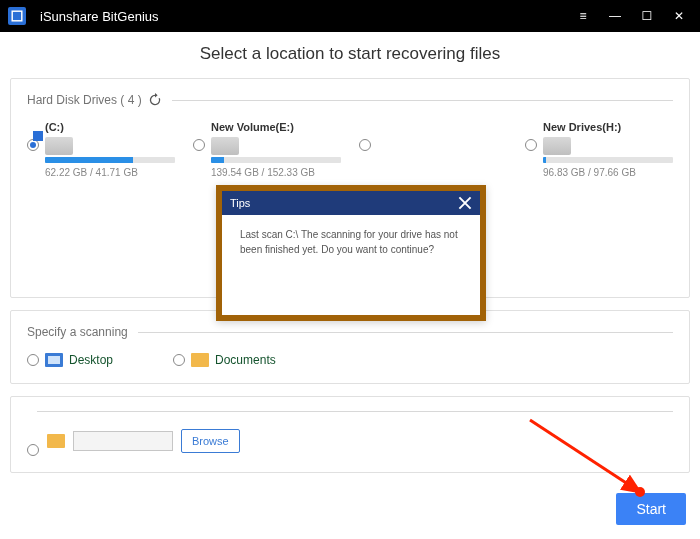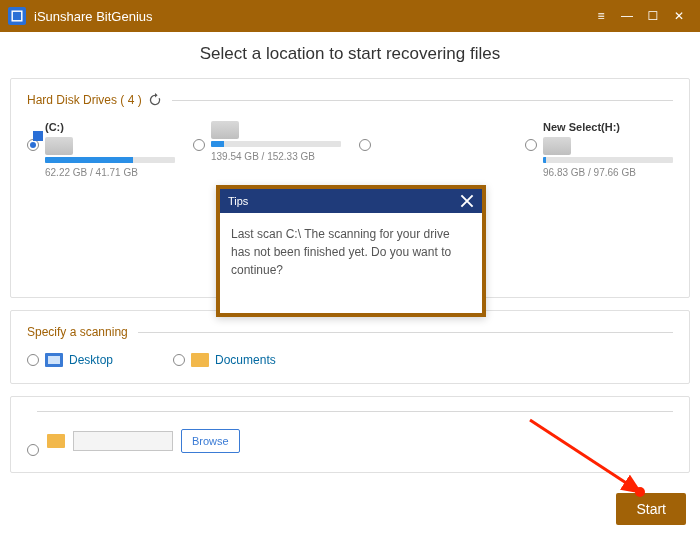--- a/index.html
+++ b/index.html
@@ -1,54 +1,54 @@
 <!DOCTYPE html>
 <html><head>
 <meta charset="utf-8">
 <style>
   * { box-sizing: border-box; margin: 0; padding: 0; font-family: "Segoe UI", Arial, sans-serif; }
   body { background: #fff; width: 700px; height: 539px; overflow: hidden; position: relative; }
-  .titlebar { height: 32px; background: #a16207; color: #fff; display: flex; align-items: center; padding: 0 8px; font-size: 13px; }
+  .titlebar { height: 32px; background: #000000; color: #fff; display: flex; align-items: center; padding: 0 8px; font-size: 13px; gap: 6px; }
   .titlebar .appicon { width: 18px; height: 18px; background: #2a6fd6; border-radius: 2px; margin-right: 8px; display:flex;align-items:center;justify-content:center; }
   .titlebar .appicon svg { width:12px;height:12px; }
   .titlebar .spacer { flex: 1; }
   .titlebar .winbtn { width: 26px; height: 22px; display:flex; align-items:center; justify-content:center; color:#fff; font-size:12px; }
   .page-title { text-align:center; margin: 12px 4px 14px; font-size: 17px; color:#333; font-weight:400; }
   .panel { border: 1px solid #e0e0e0; border-radius: 2px; margin: 0 10px 12px; padding: 14px 16px 16px; position:relative; }
-  .section-head { display:flex; align-items:center; font-size:12px; color:#a16207; margin-bottom: 14px; }
+  .section-head { display:flex; align-items:center; font-size:12px; color:#737373; margin-bottom: 14px; }
   .section-head .line { flex:1; height:1px; background:#d8d8d8; margin-left:10px; }
   .refresh { width:14px;height:14px; margin-left:6px; }
   .drives { display:flex; gap:18px; }
   .drive { display:flex; align-items:flex-start; gap:6px; flex:1; min-width:0;}
   .radio { width:12px;height:12px;border:1px solid #888;border-radius:50%; margin-top:18px; flex-shrink:0; display:flex;align-items:center;justify-content:center;}
   .radio.selected::after{content:"";width:6px;height:6px;border-radius:50%;background:#2a6fd6;}
   .drv-body { flex:1; min-width:0; }
   .drv-icon { width:28px;height:18px; background:linear-gradient(#d9d9d9,#bfbfbf); border-radius:2px; position:relative; margin-bottom:2px; display:inline-block;}
   .drv-icon.win::before{content:"";position:absolute;left:-12px;top:-6px;width:10px;height:10px;background:#2a6fd6;}
   .drv-icon-wrap{display:flex;align-items:flex-end;gap:4px;}
   .drv-label { font-size:11px; font-weight:600; color:#333; margin-bottom:4px;}
   .bar { height:6px; background:#e3e3e3; border-radius:1px; overflow:hidden; margin-bottom:4px;}
   .bar .fill { height:100%; background:#2a8fe6; }
   .drv-stats { font-size:10px; color:#888; white-space:nowrap;}
   .specify-row { display:flex; gap:60px;}
-  .loc-item { display:flex; align-items:center; gap:6px; font-size:12px; color:#0369a1;}
+  .loc-item { display:flex; align-items:center; gap:6px; font-size:12px; color:#14532d;}
   .loc-item .radio{margin-top:0;}
   .folder-icon{width:18px;height:14px;background:#f2b84b;border-radius:1px;position:relative;}
   .folder-icon.blue{background:#3a7bd5;}
   .folder-icon.blue::after{content:"";position:absolute;left:3px;top:3px;width:12px;height:8px;background:#cfe3fa;}
   .cust-row{display:flex;align-items:center;gap:8px;}
   .path-input{width:100px;height:20px;border:1px solid #c6c6c6;background:#f4f4f4;}
   .browse-btn{border:1px solid #3a7bd5;color:#3a7bd5;background:#fff;font-size:11px;padding:5px 10px;border-radius:2px;}
-  .start-btn{position:absolute;right:14px;bottom:14px;background:#a16207;color:#fff;border:none;font-size:14px;padding:8px 20px;border-radius:2px;}
+  .start-btn{position:absolute;right:14px;bottom:14px;background:#3b82f6;color:#fff;border:none;font-size:14px;padding:8px 20px;border-radius:2px;}
   
-  .dialog{position:absolute;left:216px;top:185px;width:270px;background:#fff;border:4px solid #a16207;box-shadow:0 2px 8px rgba(0,0,0,.18);z-index:10;}
+  .dialog{position:absolute;left:216px;top:185px;width:270px;background:#fff;border:6px solid #a16207;box-shadow:0 2px 8px rgba(0,0,0,.18);z-index:10;}
   .dialog-head{background:#1f3b7a;color:#fff;font-size:11px;padding:5px 8px;display:flex;align-items:center;}
   .dialog-head .spacer{flex:1;}
   .dialog-head .close{width:14px;height:14px;}
-  .dialog-body{padding:12px 11px 10px;font-size:12px;color:#555;line-height:1.5;min-height:100px;}
+  .dialog-body{padding:12px 18px 10px;font-size:10px;color:#555;line-height:1.5;min-height:100px;}
   .dialog-foot{display:flex;justify-content:flex-end;gap:8px;padding:8px 12px 12px;}
   .dbtn{font-size:11px;padding:4px 12px;border-radius:2px;border:1px solid #bbb;background:#fff;color:#555;}
   .dbtn.primary{background:#1f3b7a;color:#fff;border-color:#1f3b7a;}
   
   .arrow-svg{position:absolute;left:500px;top:400px;width:180px;height:120px;pointer-events:none;z-index:5;}
 </style>
 </head>
 <body>
 
 <div class="titlebar">
@@ -89,38 +89,39 @@
         <div class="bar">
             <div class="fill" style="width:68%"></div>
           </div>
         <div class="drv-stats">62.22 GB / 41.71 GB</div>
       </div>
     </div>
 
     <div class="drive">
       <div class="radio"></div>
       <div class="drv-body">
+        <div class="drv-label">New Volume(E:)</div>
         <div class="drv-icon-wrap">
             <span class="drv-icon"></span>
           </div>
         <div class="bar">
             <div class="fill" style="width:10%"></div>
           </div>
         <div class="drv-stats">139.54 GB / 152.33 GB</div>
       </div>
     </div>
 
     <div class="drive">
       <div class="radio"></div>
     </div>
 
     <div class="drive">
       <div class="radio"></div>
       <div class="drv-body">
-        <div class="drv-label">New Select(H:)</div>
+        <div class="drv-label">New Drives(H:)</div>
         <div class="drv-icon-wrap">
             <span class="drv-icon"></span>
           </div>
         <div class="bar">
             <div class="fill" style="width:2%"></div>
           </div>
         <div class="drv-stats">96.83 GB / 97.66 GB</div>
       </div>
     </div>
   </div>

